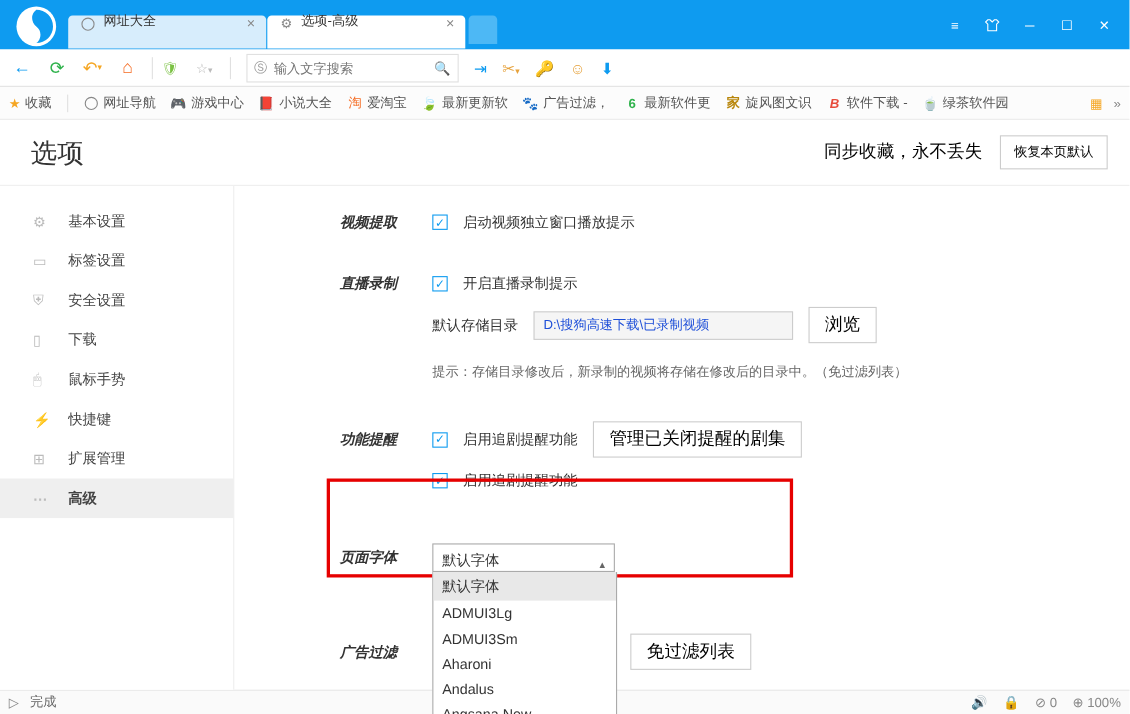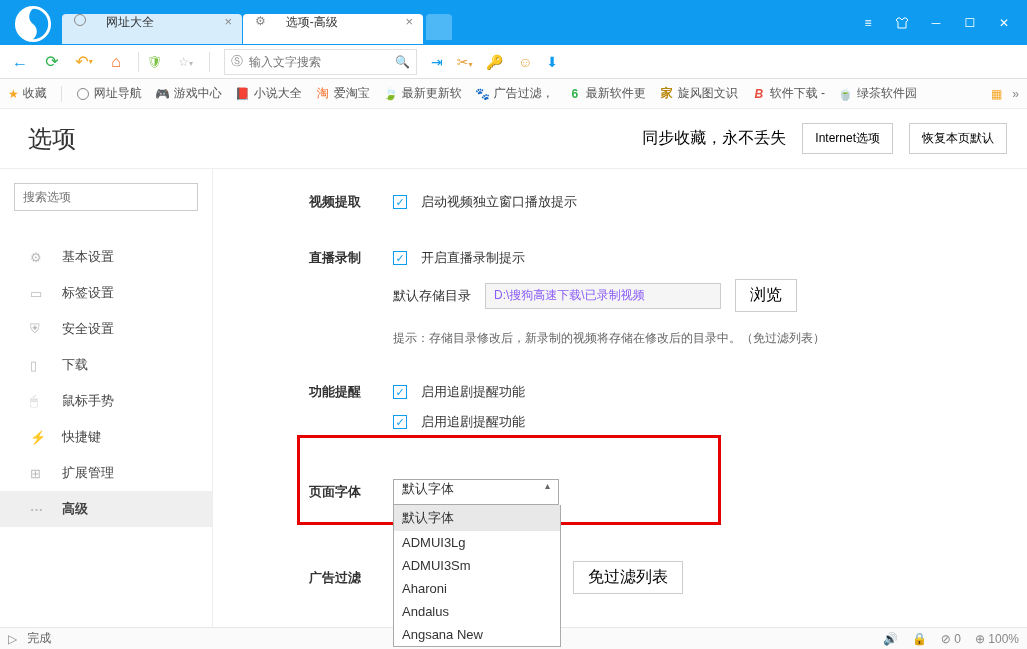--- a/index.html
+++ b/index.html
@@ -1,21 +1,21 @@
 <!DOCTYPE html>
 <html><head>
 <meta charset="utf-8">
 <style>
 * { margin: 0; padding: 0; box-sizing: border-box; font-family: "Microsoft YaHei", Arial, sans-serif; }
 body { width: 1027px; height: 649px; overflow: hidden; background: #fff; font-size: 12px; }
 .titlebar { height: 45px; background: #0e9bf0; display: flex; align-items: flex-start; }
 .logo { width: 62px; height: 45px; display: flex; align-items: center; justify-content: center; }
 .logo-svg { width: 38px; height: 38px; margin-top: 3px; margin-left: 4px; }
 .tabs { display: flex; height: 30px; margin-top: 14px; gap: 1px; }
-.tab { display: flex; align-items: flex-start; padding: 0 10px 5px 12px; background: #d7edfc; color: #333; font-size: 12px; gap: 20px; min-width: 180px; border-radius: 4px 4px 0 0; }
+.tab { display: flex; align-items: flex-end; padding: 0 10px 16px 12px; background: #d7edfc; color: #333; font-size: 12px; gap: 8px; min-width: 180px; border-radius: 4px 4px 0 0; }
 .tab.active { background: #fff; color: #333; }
 .tab-close { margin-left: auto; color: #888; font-size: 13px; cursor: pointer; }
 .tab-add { width: 26px; height: 26px; background: #4db8f5; border-radius: 4px 4px 0 0; margin-left: 2px; }
 .win-ctrls { margin-left: auto; display: flex; align-items: center; height: 45px; gap: 20px; padding-right: 16px; color: #fff; }
 .win-ctrl { width: 14px; height: 14px; display: flex; align-items: center; justify-content: center; }
 .addrbar { height: 34px; border-bottom: 1px solid #e0e0e0; display: flex; align-items: center; padding: 0 6px; background: #fff; gap: 4px; }
 .nav-btn { width: 28px; height: 28px; display: flex; align-items: center; justify-content: center; color: #0e9bf0; font-size: 16px; cursor: pointer; }
 .addr-input { flex: 1; height: 26px; border: none; outline: none; padding: 0 8px; color: #888; font-size: 13px; }
 .addr-shield { color: #7ac142; margin-right: 4px; }
 .star-box { padding: 0 8px; color: #bbb; }
@@ -37,28 +37,28 @@
 .hdr-btn { border: 1px solid #ccc; background: #fff; padding: 6px 12px; font-size: 12px; cursor: pointer; }
 .content-wrap { display: flex; height: calc(100% - 60px); }
 .sidebar { width: 213px; border-right: 1px solid #eee; background: #fff; }
 .sidebar-search { margin: 14px 14px; }
 .sidebar-search input { width: 100%; height: 28px; border: 1px solid #ccc; padding: 0 8px; font-size: 12px; }
 .side-item { display: flex; align-items: center; gap: 18px; padding: 0 16px 0 30px; height: 36px; color: #444; cursor: pointer; font-size: 13px; }
 .side-item .sic { color: #bbb; width: 14px; }
 .side-item.active { background: #efefef; font-weight: bold; }
 .settings { flex: 1; padding: 18px 0 0 0; overflow: visible; position: relative; }
 .row { display: flex; align-items: center; padding: 6px 0; }
-.row-label { width: 312px; padding-left: 0; text-align: left; font-size: 13px; color: #333; font-weight: bold; }
+.row-label { width: 312px; padding-left: 0; text-align: left; font-size: 13px; color: #333; font-weight: bold; font-style: italic; }
 .grp { padding-left: 96px; }
 .row-ctl { display: flex; align-items: center; gap: 14px; font-size: 13px; color: #333; }
 .cbx { width: 14px; height: 14px; border: 1px solid #0e9bf0; display: inline-flex; align-items: center; justify-content: center; color: #0e9bf0; font-size: 11px; }
-.txt-input { width: 236px; height: 26px; border: 1px solid #ccc; background: #f5f5f5; padding: 0 8px; color: #8b5cf6; font-size: 12px; }
+.txt-input { width: 236px; height: 26px; border: 1px solid #ccc; background: #f5f5f5; padding: 0 8px; color: #1d4ed8; font-size: 12px; }
 .btn { border: 1px solid #ccc; background: #fff; padding: 5px 14px; font-size: 16px; cursor: pointer; }
 .hint { font-size: 12px; color: #666; padding-left: 0; margin-top: 6px; }
-.select-box { width: 166px; height: 26px; border: 1px solid #aaa; display: flex; align-items: flex-start; padding: 0 8px; font-size: 13px; cursor: pointer; position: relative; background: #fff; }
+.select-box { width: 166px; height: 26px; border: 1px solid #aaa; display: flex; align-items: flex-end; padding: 0 8px; font-size: 13px; cursor: pointer; position: relative; background: #fff; }
 .select-box .tri { margin-left: auto; font-size: 10px; color: #666; }
 .dropdown { position: absolute; top: 25px; left: -1px; width: 168px; border: 1px solid #aaa; border-top: none; background: #fff; max-height: 170px; overflow-y: auto; z-index: 5; }
 .dropdown::-webkit-scrollbar { width: 10px; }
 .dropdown::-webkit-scrollbar-thumb { background: #ccc; }
 .dd-item { padding: 4px 8px; font-size: 13px; cursor: pointer; }
 .dd-item.hl { background: #e8e8e8; }
 .red-box { position: absolute; border: 3px solid #e60000; pointer-events: none; }
 .statusbar { height: 22px; border-top: 1px solid #e8e8e8; display: flex; align-items: center; padding: 0 8px; font-size: 12px; color: #666; background: #fafafa; }
 .statusbar .sb-left { display: flex; align-items: center; gap: 10px; }
 .statusbar .sb-right { margin-left: auto; display: flex; align-items: center; gap: 14px; color: #888; }
@@ -176,27 +176,25 @@
     <span style="color:#888">»</span>
   </div>
 </div>
 
 <div class="main">
   <div style="flex:1;display:flex;flex-direction:column">
     <div class="header-row">
       <h1>选项</h1>
       <div class="hdr-actions">
         <span class="hdr-link">同步收藏，永不丢失</span>
-        <button class="hdr-btn">Internet选项</button>
         <button class="hdr-btn">恢复本页默认</button>
       </div>
     </div>
     <div class="content-wrap">
       <div class="sidebar">
-        <div class="sidebar-search"><input placeholder="搜索选项" style=""></div>
         <div style="height:14px"></div>
         <div class="side-item">
             <span class="sic">⚙</span>
             <span>基本设置</span>
           </div>
         <div class="side-item">
             <span class="sic">▭</span>
             <span>标签设置</span>
           </div>
         <div class="side-item">
@@ -255,20 +253,21 @@
             <div style="width:84px"></div>
             <div class="hint">提示：存储目录修改后，新录制的视频将存储在修改后的目录中。（免过滤列表）</div>
           </div>
           <div style="height:24px"></div>
 
           <div class="row">
             <div style="width:84px"><span class="row-label">功能提醒</span></div>
             <div class="row-ctl">
                 <span class="cbx">✓</span>
                 <span>启用追剧提醒功能</span>
+              <button class="btn">管理已关闭提醒的剧集</button>
             </div>
           </div>
           <div class="row">
             <div style="width:84px"></div>
             <div class="row-ctl">
                 <span class="cbx">✓</span>
                 <span>启用追剧提醒功能</span>
               </div>
           </div>
           <div style="height:36px"></div>

